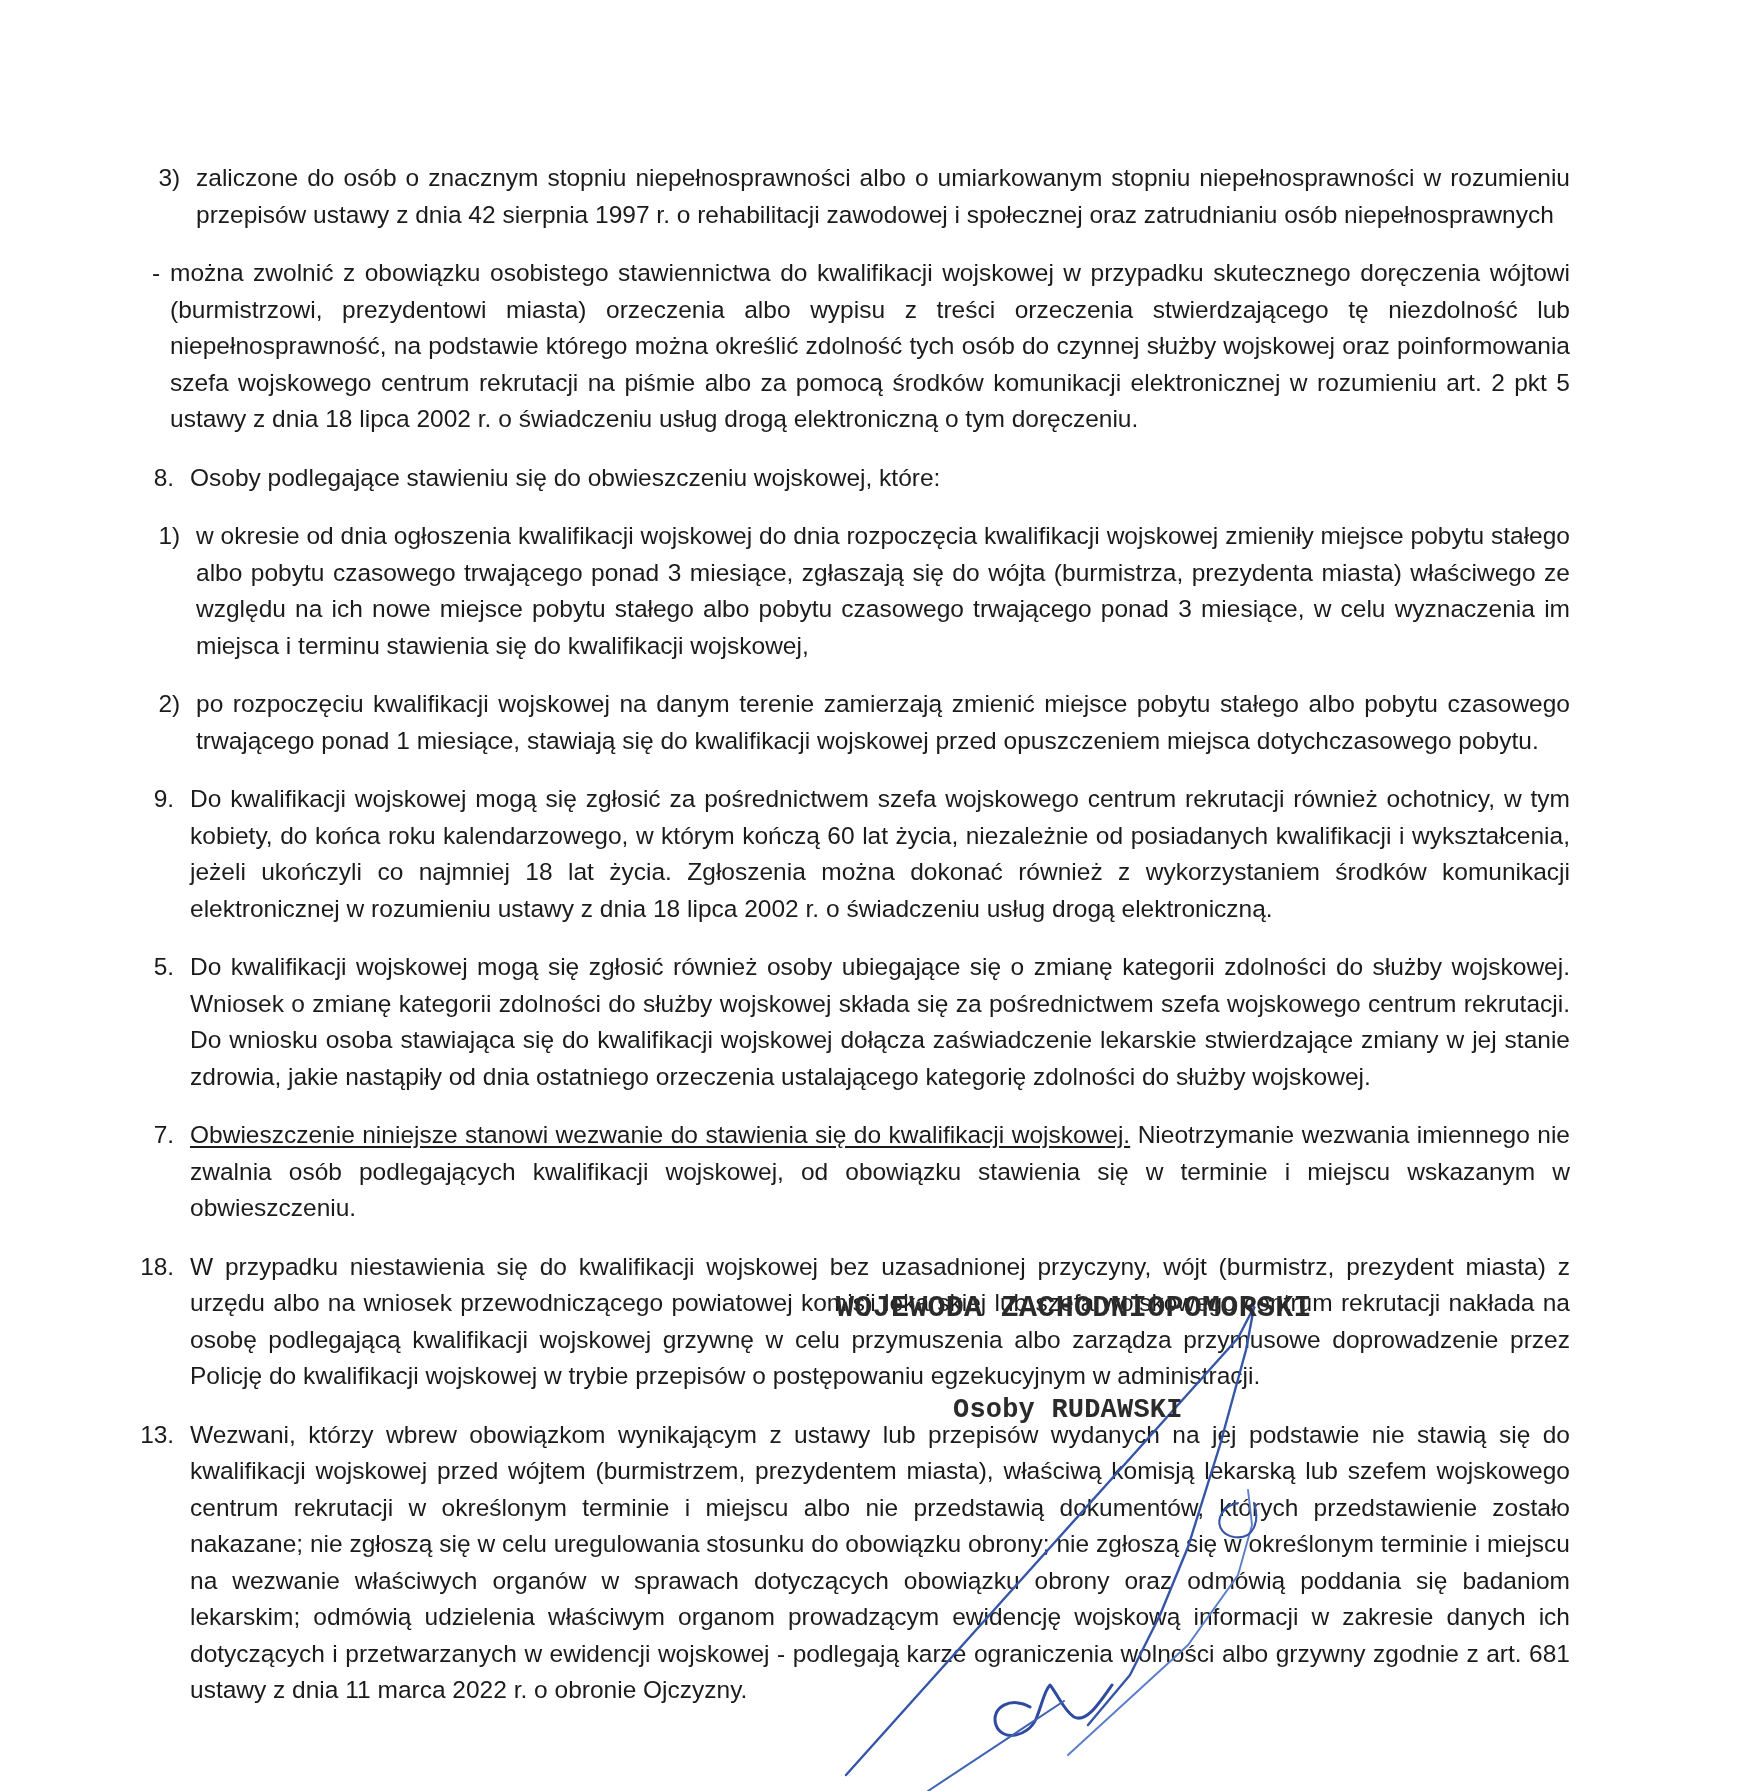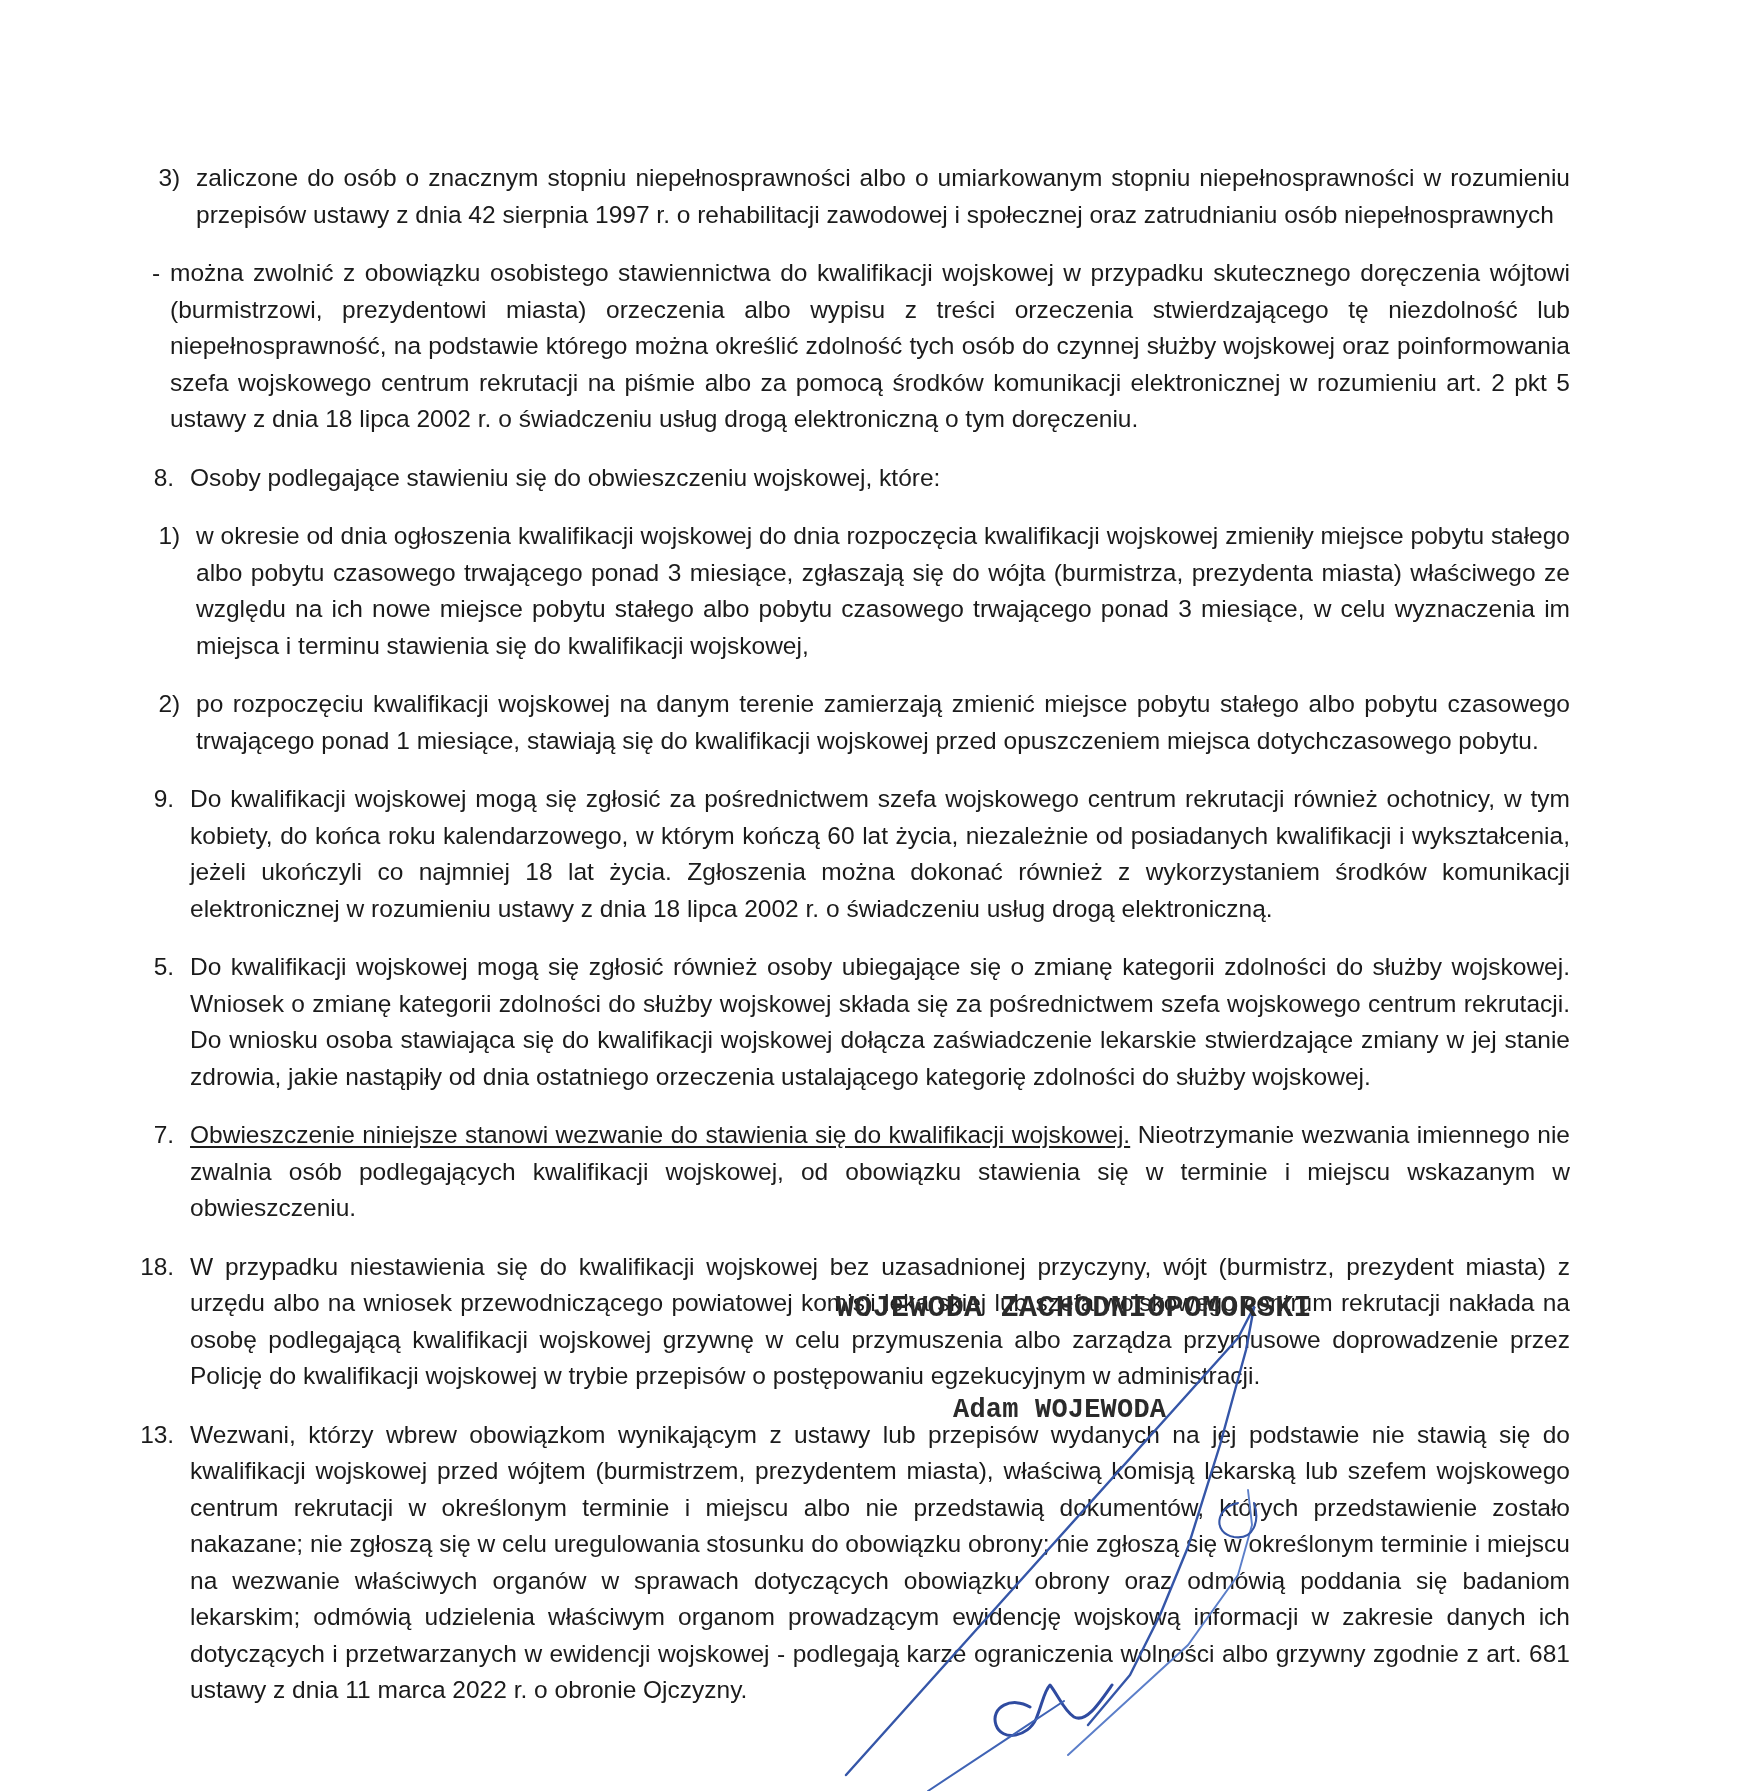--- a/index.html
+++ b/index.html
@@ -178,16 +178,16 @@
       <path d="M 300 500 L 420 390 L 470 320 L 484 270 L 480 235" fill="none" stroke="#5b7ec9" stroke-width="1.9" stroke-linecap="round"></path>
 
       <path d="M 470 248 C 448 252 444 278 466 282 C 486 285 492 266 486 248" fill="none" stroke="#3556a8" stroke-width="2.1" stroke-linecap="round"></path>
 
       <path d="M 262 452 C 244 441 222 452 228 470 C 234 487 260 482 268 464 C 274 450 276 436 282 430 C 290 440 296 456 306 462 C 318 468 330 450 344 430" fill="none" stroke="#2f4ba0" stroke-width="3.0" stroke-linecap="round" stroke-linejoin="round"></path>
 
       <path d="M 296 446 L 160 536" fill="none" stroke="#3f63b5" stroke-width="2.0" stroke-linecap="round"></path>
     </svg>
 
     <div class="sign-title">WOJEWODA ZACHODNIOPOMORSKI</div>
-    <div class="sign-name">Adam WOJEWODA</div>
+    <div class="sign-name">Osoby RUDAWSKI</div>
   </div>
 
 </div>
 
 </body></html>

